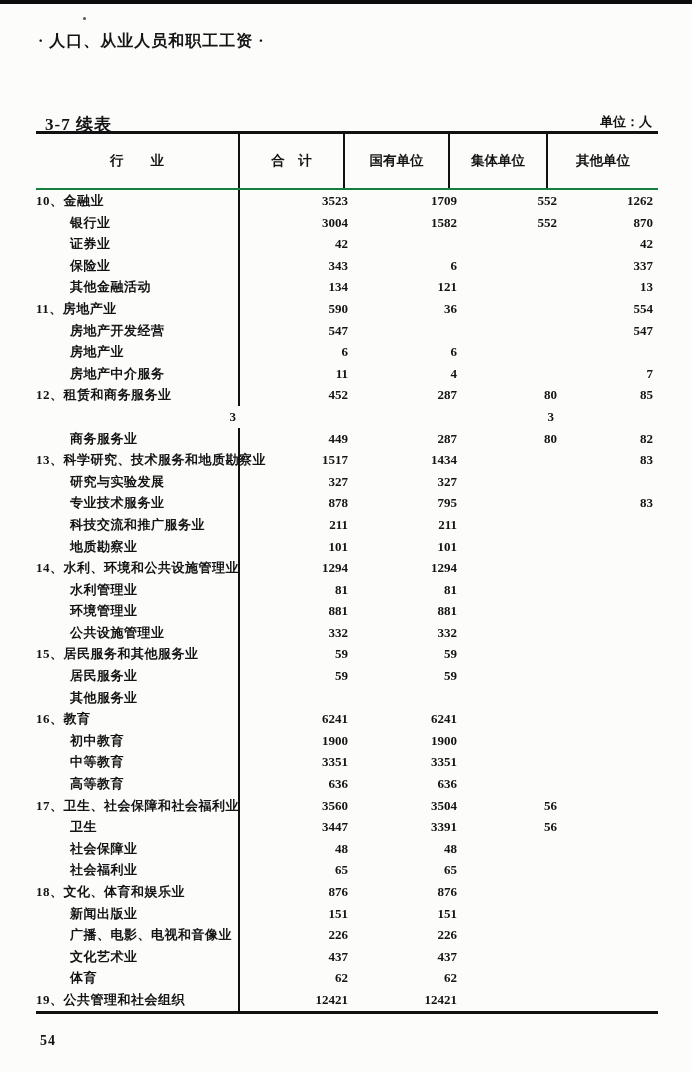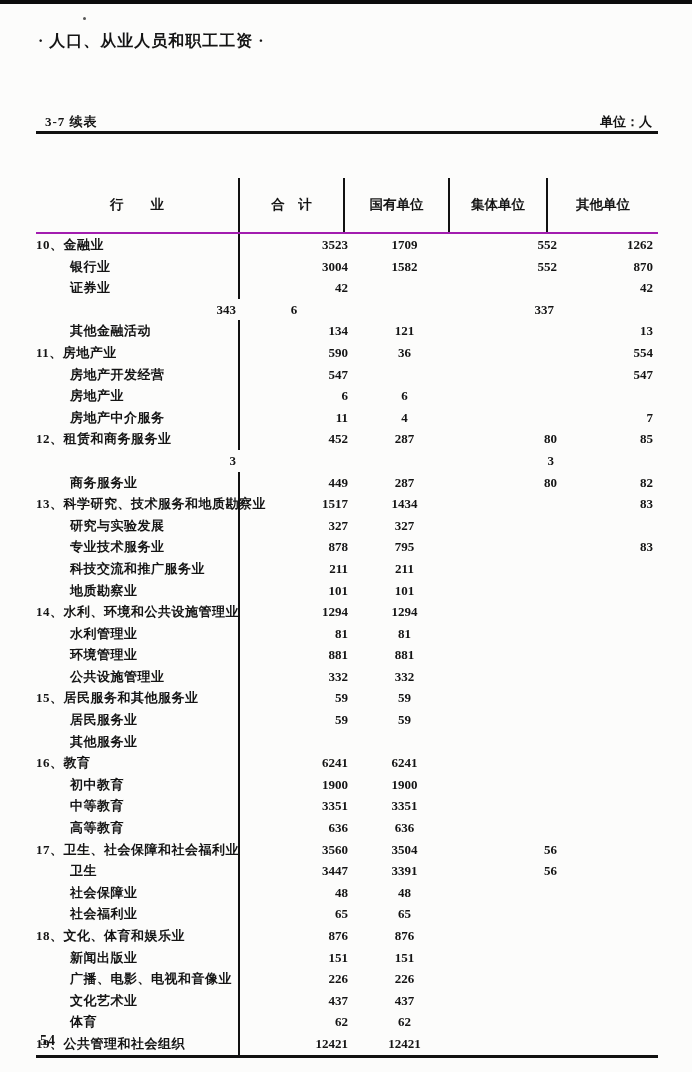--- a/index.html
+++ b/index.html
@@ -12,38 +12,37 @@
     color:#141414;
   }
   .scan-strip{position:absolute;top:0;left:0;width:692px;height:4px;background:#0c0c0c;}
   .scan-speck{position:absolute;top:17px;left:83px;width:3px;height:3px;background:#555;border-radius:50%;}
   .doc-title{
     position:absolute;top:31px;left:38px;
     font-size:16px;font-weight:700;letter-spacing:1px;
   }
   .table-caption{
     position:absolute;top:113px;left:45px;
-    font-size:13px;font-weight:700;letter-spacing:1px;
+    font-size:17px;font-weight:700;letter-spacing:1px;
   }
   .unit-label{
     position:absolute;top:113px;right:40px;
     font-size:13px;font-weight:700;
   }
   .stat-table{
     position:absolute;top:131px;left:36px;width:622px;
     border-top:3px solid #111;
     border-bottom:3px solid #111;
     box-sizing:content-box;
   }
   .thead{
     display:grid;
     grid-template-columns:204px 105px 105px 98px 110px;
     height:54px;
-    border-bottom:2px solid #a21caf;
-    margin-top:44px;
+    border-bottom:2px solid #15803d;
   }
   .thead .hc{
     display:flex;align-items:center;justify-content:center;
     font-size:13.5px;font-weight:700;
   }
   .thead .hc.sep{border-right:2px solid #111;}
   .tbody{position:relative;}
   .trow{
     display:grid;
     grid-template-columns:204px 112px 109px 98px 99px;
@@ -57,21 +56,21 @@
   }
   .trow .label{
     border-right:2px solid #111;
     padding-left:0px;
     height:21.6px;
     letter-spacing:0.5px;
   }
   .trow .label.lvl2{padding-left:34px;}
   .trow .num{text-align:right;}
   .trow .num.n1{padding-right:4px;}
-  .trow .num.n2{padding-right:4px;text-align:center;}
+  .trow .num.n2{padding-right:4px;}
   .trow .num.n3{padding-right:2px;}
   .trow .num.n4{padding-right:5px;}
   .page-number{
     position:absolute;top:1033px;left:40px;
     font-size:14px;font-weight:600;letter-spacing:1px;
   }
 </style>
 </head>
 <body>
 
@@ -112,20 +111,21 @@
 
   <div class="trow">
     <div class="c label lvl2">证券业</div>
     <div class="c num n1">42</div>
     <div class="c num n2"></div>
     <div class="c num n3"></div>
     <div class="c num n4">42</div>
   </div>
 
   <div class="trow">
+    <div class="c label lvl2">保险业</div>
     <div class="c num n1">343</div>
     <div class="c num n2">6</div>
     <div class="c num n3"></div>
     <div class="c num n4">337</div>
   </div>
 
   <div class="trow">
     <div class="c label lvl2">其他金融活动</div>
     <div class="c num n1">134</div>
     <div class="c num n2">121</div>

